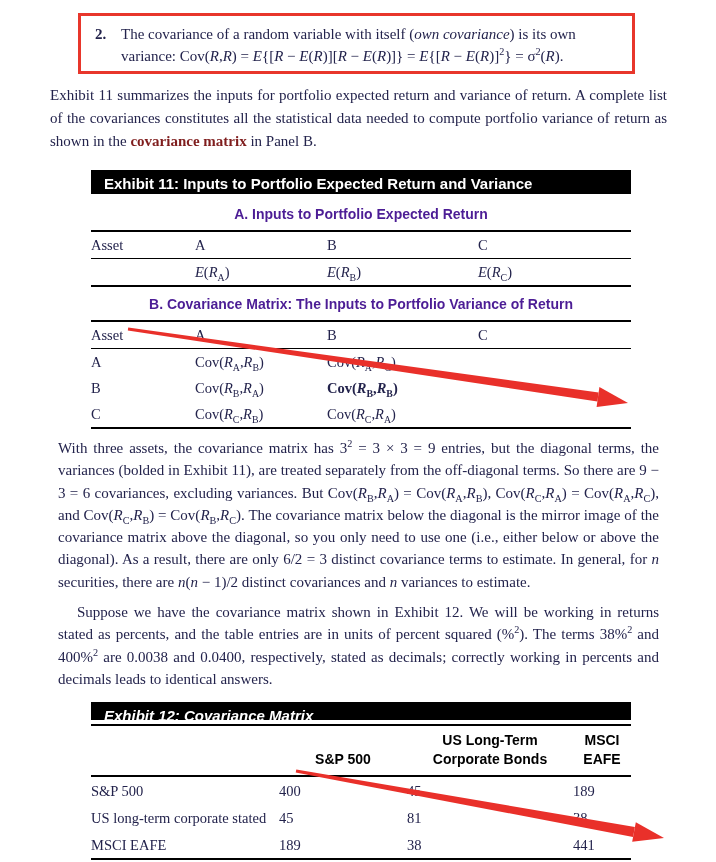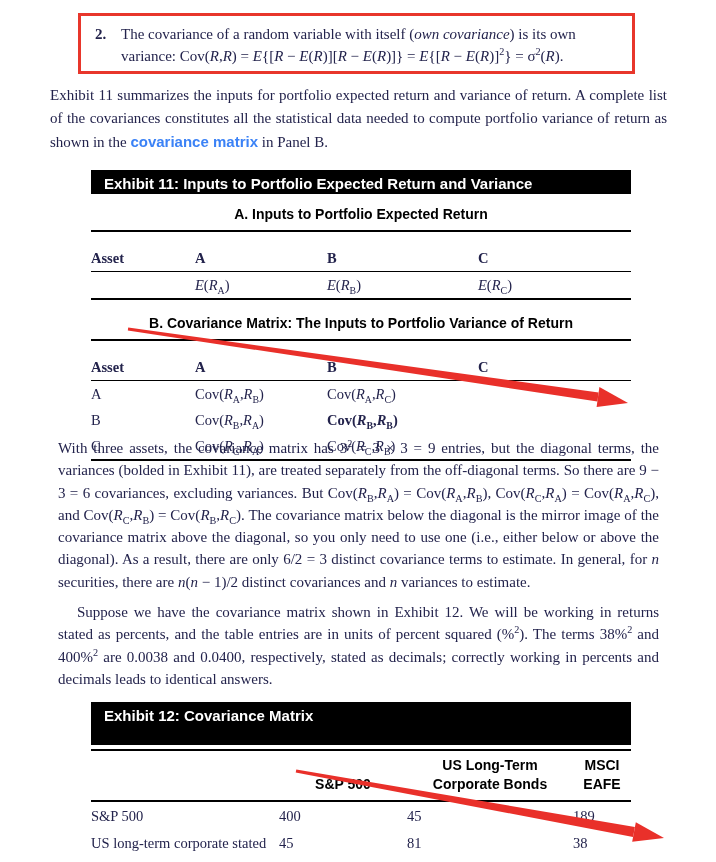--- a/index.html
+++ b/index.html
@@ -1,21 +1,21 @@
 <!DOCTYPE html>
 <html><head>
 <meta charset="utf-8">
 <style>
   html,body{margin:0;padding:0;background:#fff;}
   #page{position:relative;width:716px;height:862px;background:#ffffff;overflow:hidden;
         font-family:"Liberation Serif", serif;color:#23234c;}
   sup{font-size:0.68em;line-height:0;}
   sub{font-size:0.68em;line-height:0;}
   i{font-style:italic;}
-  .sansb{font-family:Liberation Sans, sans-serif;font-weight:bold;color:#3b82f6;}
+  .sansb{font-family:Liberation Serif, serif;font-weight:bold;color:#7f1d1d;}
 
   
   .callout{position:absolute;left:78px;top:13px;width:557px;min-height:56px;
            border:3px solid #e8362b;display:flex;align-items:flex-start;
            padding:7px 18px 4px 14px;box-sizing:border-box;}
   .callout .num{font-weight:bold;width:26px;flex:none;font-size:15px;line-height:22px;}
   .callout .ctext{flex:1;font-size:15px;line-height:22px;text-align:left;}
 
   
   .para{position:absolute;left:50px;width:617px;font-size:15px;text-align:justify;}
@@ -24,32 +24,32 @@
   #para2 p{margin:8px;}
   #para2 p.indent{text-indent:19px;}
 
   
   .exhibit{position:absolute;left:91px;width:540px;}
   #ex11{top:170px;}
   #ex12{top:702px;}
   .exbar{background:#000;color:#fff;font-family:"Liberation Sans",sans-serif;
          font-weight:bold;font-size:15px;height:24px;line-height:28px;padding-left:13px;
          box-sizing:border-box;}
-  #ex12 .exbar{height:43px;line-height:27px;}
+  #ex12 .exbar{height:18px;line-height:27px;font-style:italic;}
   .paneltitle{font-family:"Liberation Sans",sans-serif;font-weight:bold;font-size:14px;
-              color:#000000;text-align:center;margin-top:12px;}
+              color:#4c1d95;text-align:center;margin-top:12px;}
 
   
   .grid4{display:grid;grid-template-columns:104px 132px 151px 153px;}
   .tbl{margin-top:8px;}
   .t-top{border-top:2.5px solid #000;}
   .t-bot{border-bottom:2.5px solid #000;}
   .t-thin{border-bottom:1.2px solid #000;}
   .cell{font-size:14.5px;padding:4px 0 3px 0;line-height:19px;}
-  .hdrrow .cell{padding-top:17px;font-weight:bold;}
+  .hdrrow .cell{padding-top:4px;}
 
   
   .grid12{display:grid;grid-template-columns:188px 128px 166px 58px;}
   .g12h{font-family:"Liberation Sans",sans-serif;font-weight:bold;font-size:14px;
         color:#000000;text-align:center;line-height:19px;align-self:end;padding-bottom:6px;}
   .g12h.first{text-align:left;}
   .g12c{font-size:14.5px;padding:6px 0 4px 0;text-align:left;line-height:17px;}
   .g12c.first{text-align:left;}
   #ex12 .hdrgrid{padding-top:5px;min-height:44px;}
 
@@ -80,42 +80,42 @@
         <div class="cell">C</div>
       </div>
       <div class="grid4 t-bot">
         <div class="cell"></div>
         <div class="cell"><i>E</i>(<i>R</i><sub>A</sub>)</div>
         <div class="cell"><i>E</i>(<i>R</i><sub>B</sub>)</div>
         <div class="cell"><i>E</i>(<i>R</i><sub>C</sub>)</div>
       </div>
     </div>
 
-    <div class="paneltitle" style="margin-top:15px;">B. Covariance Matrix: The Inputs to Portfolio Variance of Return</div>
+    <div class="paneltitle" style="margin-top:9px;">B. Covariance Matrix: The Inputs to Portfolio Variance of Return</div>
     <div class="tbl">
       <div class="grid4 t-top t-thin hdrrow">
         <div class="cell">Asset</div>
         <div class="cell">A</div>
         <div class="cell">B</div>
         <div class="cell">C</div>
       </div>
       <div class="grid4">
         <div class="cell">A</div>
         <div class="cell">Cov(<i>R</i><sub>A</sub>,<i>R</i><sub>B</sub>)</div>
         <div class="cell">Cov(<i>R</i><sub>A</sub>,<i>R</i><sub>C</sub>)</div>
       </div>
       <div class="grid4">
         <div class="cell">B</div>
         <div class="cell">Cov(<i>R</i><sub>B</sub>,<i>R</i><sub>A</sub>)</div>
         <div class="cell"><b>Cov(<i>R</i><sub>B</sub>,<i>R</i><sub>B</sub>)</b></div>
       </div>
       <div class="grid4 t-bot">
         <div class="cell">C</div>
+        <div class="cell">Cov(<i>R</i><sub>C</sub>,<i>R</i><sub>B</sub>)</div>
         <div class="cell">Cov(<i>R</i><sub>C</sub>,<i>R</i><sub>A</sub>)</div>
-        <div class="cell">Cov(<i>R</i><sub>C</sub>,<i>R</i><sub>B</sub>)</div>
       </div>
     </div>
   </div>
 
   <div class="para" id="para2">
     <p>With three assets, the covariance matrix has 3<sup>2</sup> = 3 × 3 = 9 entries, but the diagonal terms, the variances (bolded in Exhibit 11), are treated separately from the off-diagonal terms. So there are 9 − 3 = 6 covariances, excluding variances. But Cov(<i>R</i><sub>B</sub>,<i>R</i><sub>A</sub>) = Cov(<i>R</i><sub>A</sub>,<i>R</i><sub>B</sub>), Cov(<i>R</i><sub>C</sub>,<i>R</i><sub>A</sub>) = Cov(<i>R</i><sub>A</sub>,<i>R</i><sub>C</sub>), and Cov(<i>R</i><sub>C</sub>,<i>R</i><sub>B</sub>) = Cov(<i>R</i><sub>B</sub>,<i>R</i><sub>C</sub>). The covariance matrix below the diagonal is the mirror image of the covariance matrix above the diagonal, so you only need to use one (i.e., either below or above the diagonal). As a result, there are only 6/2 = 3 distinct covariance terms to estimate. In general, for <i>n</i> securities, there are <i>n</i>(<i>n</i> − 1)/2 distinct covariances and <i>n</i> variances to estimate.</p>
     <p class="indent">Suppose we have the covariance matrix shown in Exhibit 12. We will be working in returns stated as percents, and the table entries are in units of percent squared (%<sup>2</sup>). The terms 38%<sup>2</sup> and 400%<sup>2</sup> are 0.0038 and 0.0400, respectively, stated as decimals; correctly working in percents and decimals leads to identical answers.</p>
   </div>
 
   <div class="exhibit" id="ex12">

